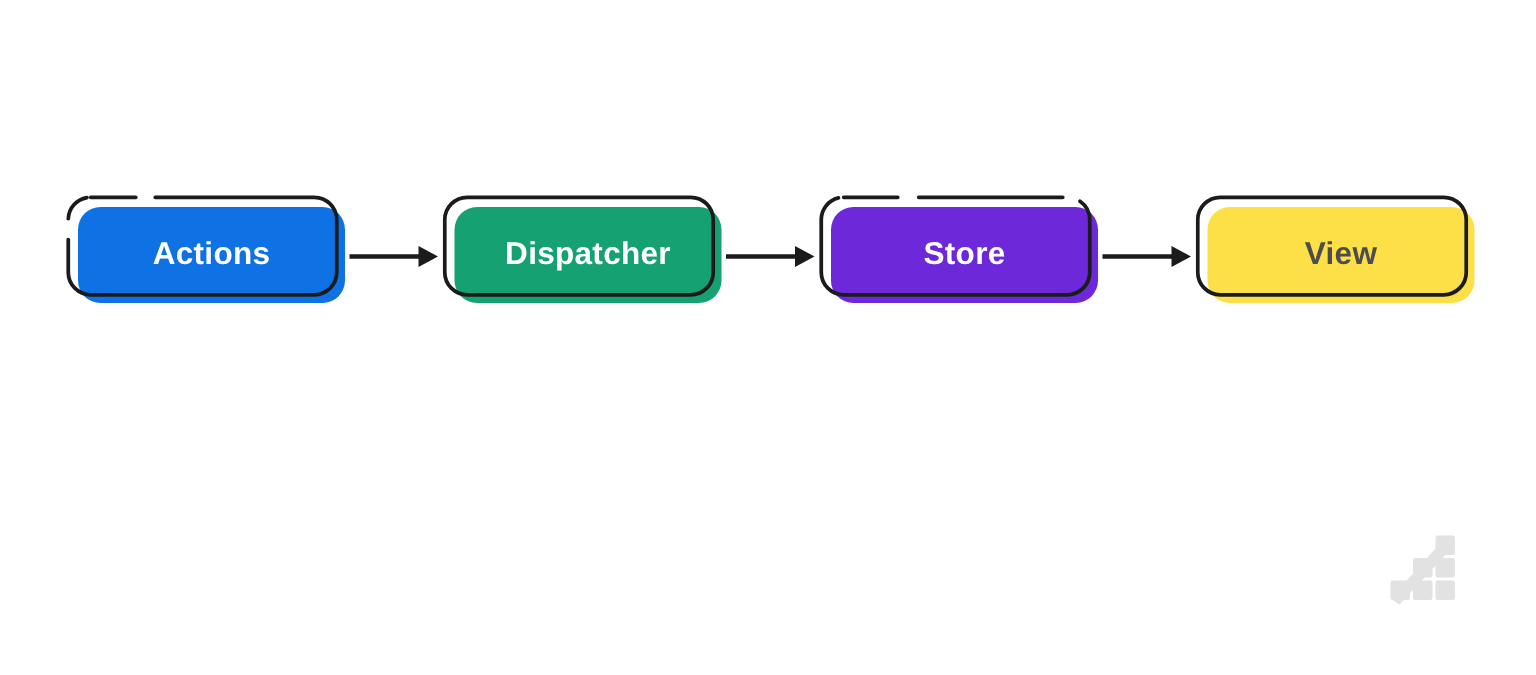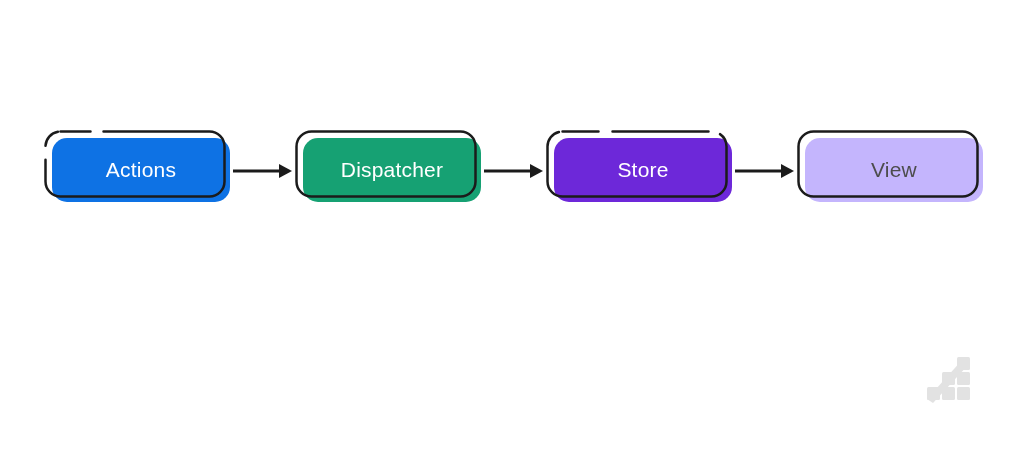--- a/index.html
+++ b/index.html
@@ -30,21 +30,21 @@
     position: absolute;
     left: 8px;
     top: 8px;
     width: 178px;
     height: 64px;
     border-radius: 15px;
     display: flex;
     align-items: center;
     justify-content: center;
     font-size: 21px;
-    font-weight: 400;
+    font-weight: 700;
     letter-spacing: 0.2px;
   }
   .node-outline {
     position: absolute;
     left: 0;
     top: 0;
     width: 182px;
     height: 68px;
     z-index: 2;
     pointer-events: none;
@@ -121,21 +121,21 @@
       <rect x="1.5" y="1.5" width="179" height="65" rx="15"></rect>
     </svg>
   </div>
 
   <svg class="arrow" viewBox="0 0 65 72">
     <line x1="3" y1="41" x2="50" y2="41"></line>
     <polygon points="49,34 62,41 49,48"></polygon>
   </svg>
 
   <div class="node">
-    <div class="node-fill" style="background: #c4b5fd; color: rgb(77, 77, 77);">
+    <div class="node-fill" style="background: #fde047; color: rgb(77, 77, 77);">
       <span>View</span>
     </div>
     <svg class="node-outline" viewBox="0 0 182 68">
       <rect x="1.5" y="1.5" width="179" height="65" rx="15"></rect>
     </svg>
   </div>
 
 </div>
 
 <svg class="watermark" viewBox="0 0 56 56">

